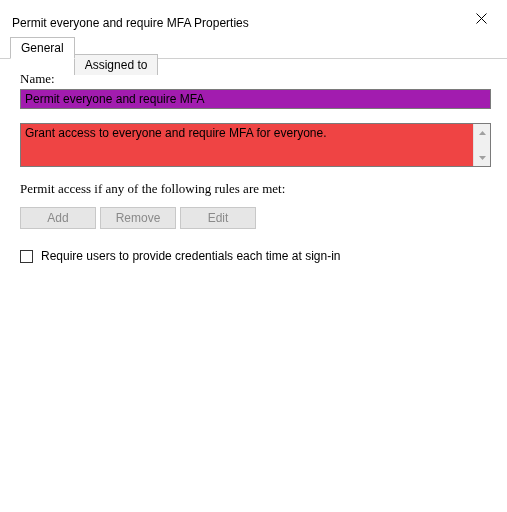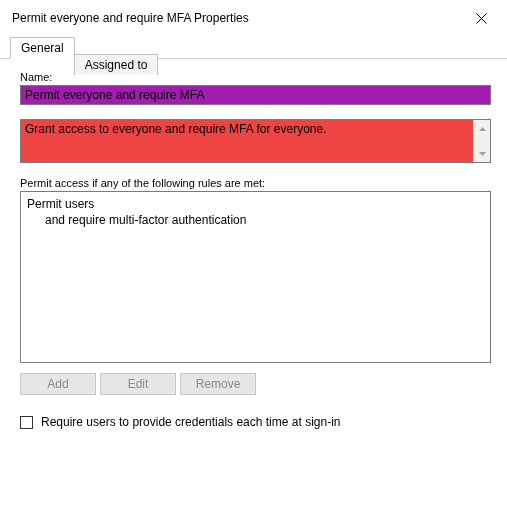--- a/index.html
+++ b/index.html
@@ -17,21 +17,21 @@
       overflow: hidden;
     }
     .dialog {
       width: 507px;
       height: 512px;
       position: relative;
       background: #fff;
     }
     .titlebar {
       display: flex;
-      align-items: center;
+      align-items: flex-end;
       justify-content: space-between;
       padding: 6px 10px 4px 12px;
       font-size: 12px;
     }
     .title {
       font-size: 12px;
     }
     .close-btn {
       width: 32px;
       height: 24px;
@@ -68,23 +68,24 @@
       background: #fff;
       border-bottom: 1px solid #fff;
       top: 1px;
       z-index: 2;
     }
     .tabpanel {
       padding: 12px 16px 10px 20px;
       background: #fff;
     }
     .field-label {
-      font-size: 11px;
+      font-size: 13px;
       margin-bottom: 2px;
       display: block;
+      font-family: Liberation Serif, serif;
     }
     .text-input {
       width: 100%;
       height: 20px;
       border: 1px solid #7a7a7a;
       padding: 1px 4px;
       font-family: inherit;
       font-size: 12px;
       background: #a21caf;
     }
@@ -206,31 +207,25 @@
           <svg width="7" height="4" viewBox="0 0 7 4">
               <polygon points="0,0 7,0 3.5,4" fill="#a0a0a0"></polygon>
             </svg>
         </div>
       </div>
     </div>
 
     <div class="spacer"></div>
 
     <label class="field-label">Permit access if any of the following rules are met:</label>
-    <div class="rules-list">
-      <div>
-        <div>Permit users</div>
-        <div class="rule-sub">and require multi-factor authentication</div>
-      </div>
-    </div>
 
     <div class="button-row">
       <button class="btn" disabled="">Add</button>
+      <button class="btn" disabled="">Remove</button>
       <button class="btn" disabled="">Edit</button>
-      <button class="btn" disabled="">Remove</button>
     </div>
 
     <div class="checkbox-row">
       <div class="checkbox-box"></div>
       <span>Require users to provide credentials each time at sign-in</span>
     </div>
 
   </div>
 
 </div>

